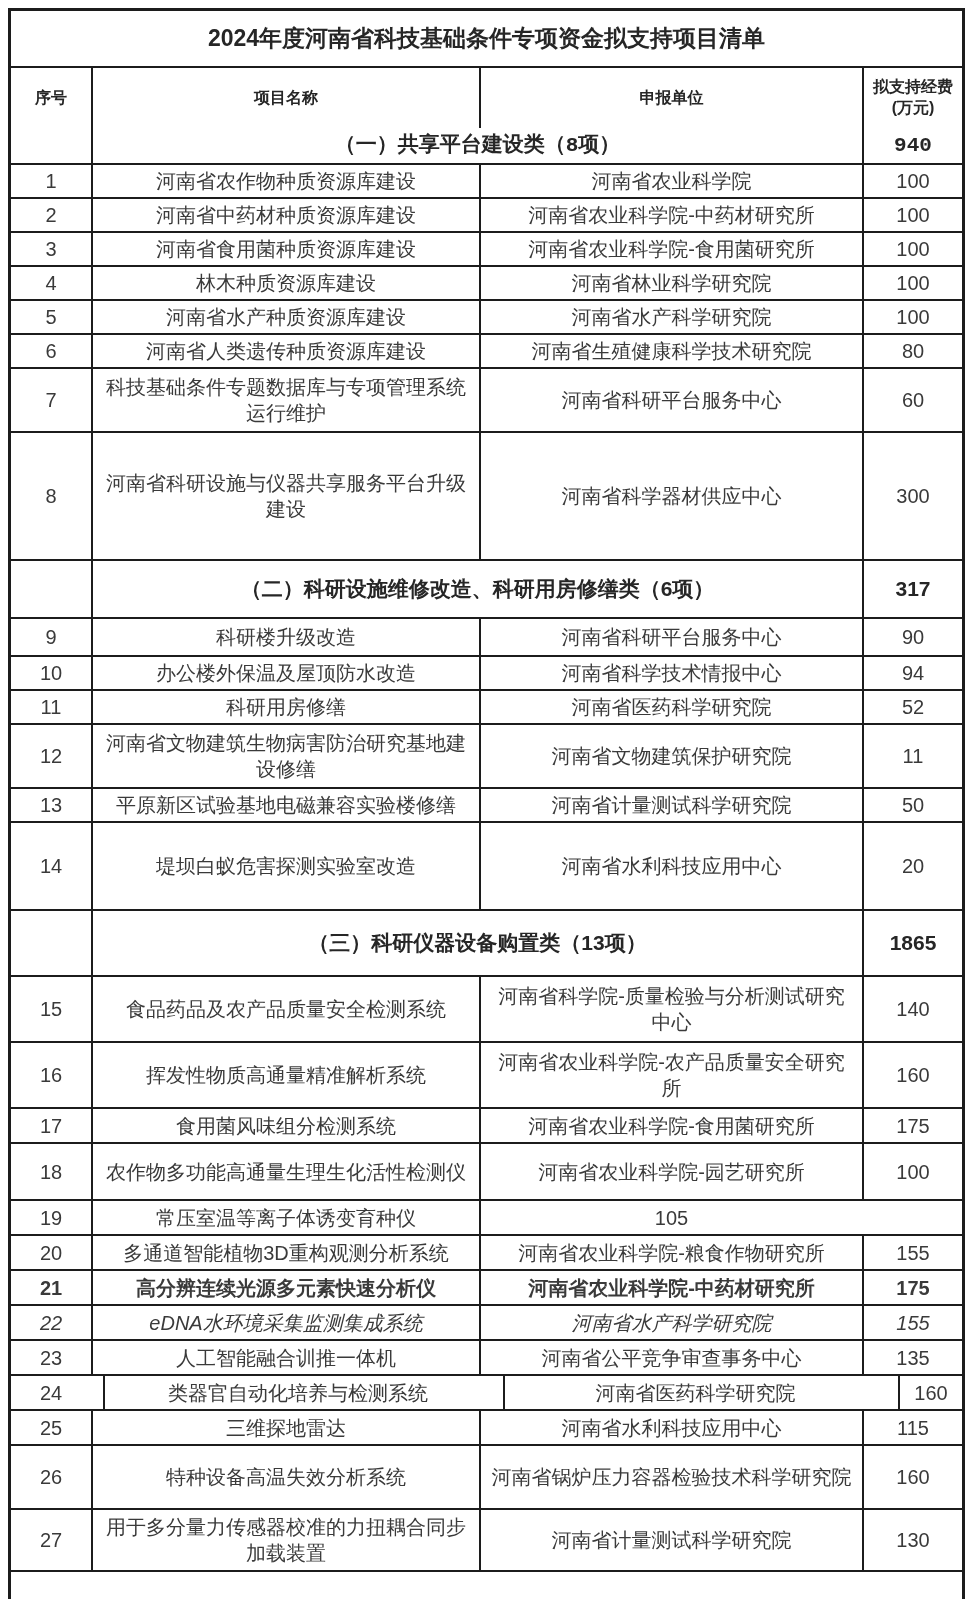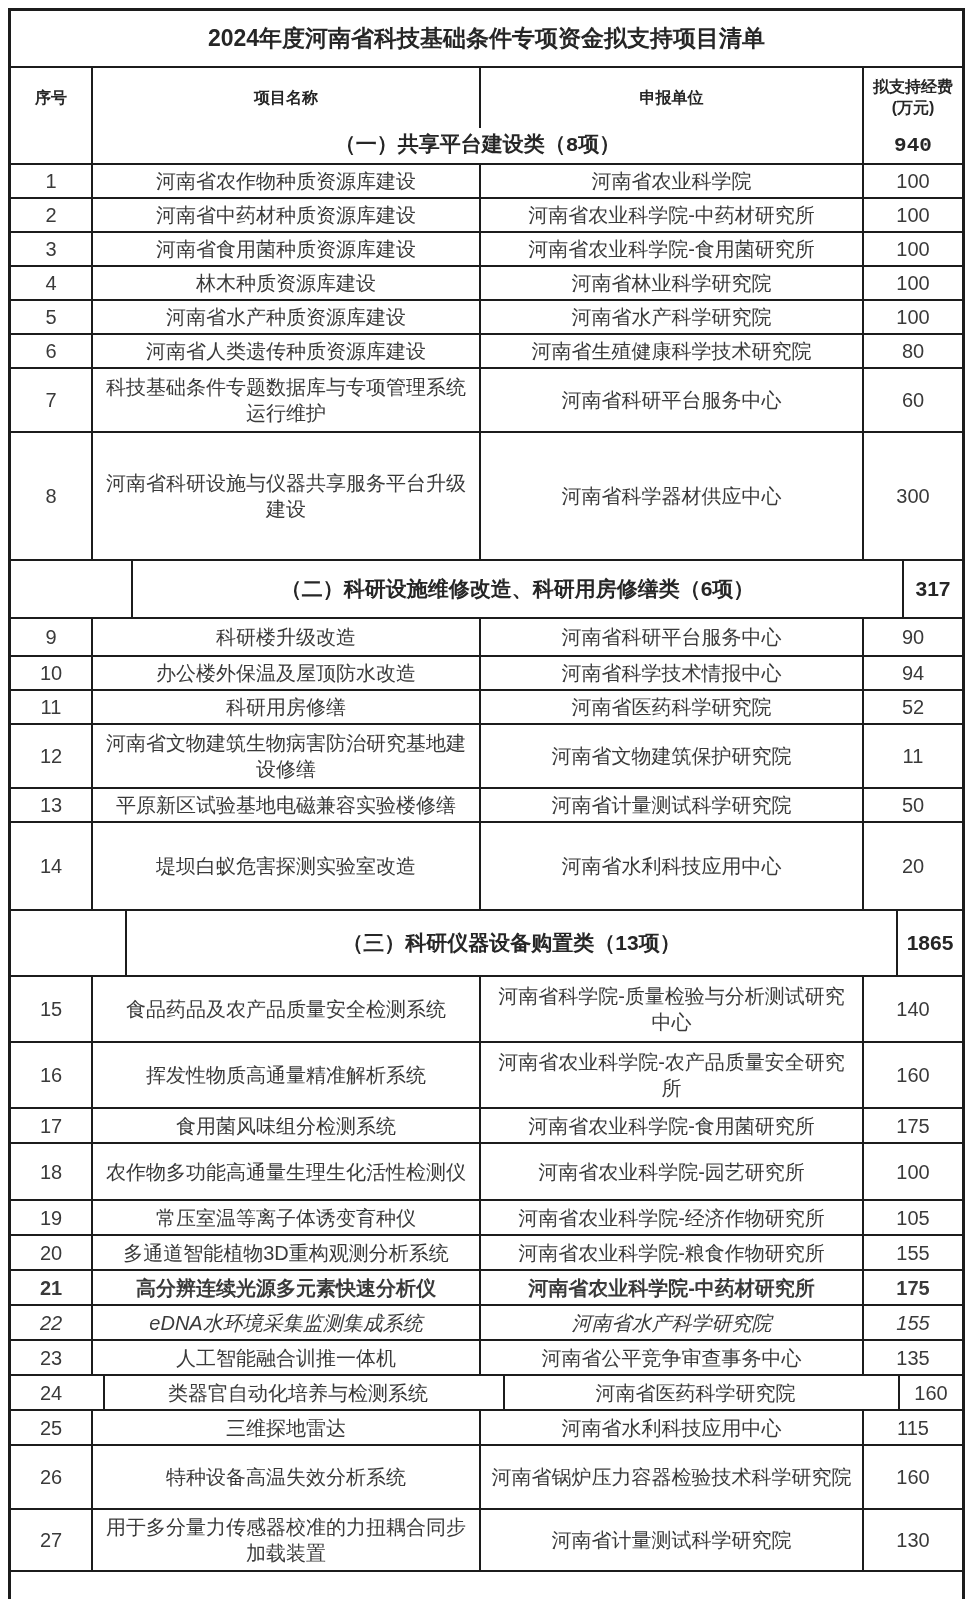--- a/index.html
+++ b/index.html
@@ -111,21 +111,21 @@
     <div class="cell">科技基础条件专题数据库与专项管理系统运行维护</div>
     <div class="cell">河南省科研平台服务中心</div>
     <div class="cell">60</div>
   </div>
       <div class="row item-row" style="min-height: 126px;">
     <div class="cell">8</div>
     <div class="cell">河南省科研设施与仪器共享服务平台升级建设</div>
     <div class="cell">河南省科学器材供应中心</div>
     <div class="cell">300</div>
   </div>
-      <div class="row section-row" style="min-height: 56px; padding-left: 40px;">
+      <div class="row section-row" style="min-height: 56px;">
     <div class="cell"></div>
     <div class="cell bold">（二）科研设施维修改造、科研用房修缮类（6项）</div>
     <div class="cell bold">317</div>
   </div>
       <div class="row item-row" style="min-height: 36px;">
     <div class="cell">9</div>
     <div class="cell">科研楼升级改造</div>
     <div class="cell">河南省科研平台服务中心</div>
     <div class="cell">90</div>
   </div>
@@ -152,21 +152,21 @@
     <div class="cell">平原新区试验基地电磁兼容实验楼修缮</div>
     <div class="cell">河南省计量测试科学研究院</div>
     <div class="cell">50</div>
   </div>
       <div class="row item-row" style="min-height: 86px;">
     <div class="cell">14</div>
     <div class="cell">堤坝白蚁危害探测实验室改造</div>
     <div class="cell">河南省水利科技应用中心</div>
     <div class="cell">20</div>
   </div>
-      <div class="row section-row" style="min-height: 64px; padding-left: 34px;">
+      <div class="row section-row" style="min-height: 64px;">
     <div class="cell"></div>
     <div class="cell bold">（三）科研仪器设备购置类（13项）</div>
     <div class="cell bold">1865</div>
   </div>
       <div class="row item-row" style="min-height: 64px;">
     <div class="cell">15</div>
     <div class="cell">食品药品及农产品质量安全检测系统</div>
     <div class="cell">河南省科学院-质量检验与分析测试研究中心</div>
     <div class="cell">140</div>
   </div>
@@ -184,21 +184,20 @@
   </div>
       <div class="row item-row" style="min-height: 55px;">
     <div class="cell">18</div>
     <div class="cell">农作物多功能高通量生理生化活性检测仪</div>
     <div class="cell">河南省农业科学院-园艺研究所</div>
     <div class="cell">100</div>
   </div>
       <div class="row item-row" style="min-height: 33px;">
     <div class="cell">19</div>
     <div class="cell">常压室温等离子体诱变育种仪</div>
-    <div class="cell">河南省农业科学院-经济作物研究所</div>
     <div class="cell">105</div>
   </div>
       <div class="row item-row" style="min-height: 33px;">
     <div class="cell">20</div>
     <div class="cell">多通道智能植物3D重构观测分析系统</div>
     <div class="cell">河南省农业科学院-粮食作物研究所</div>
     <div class="cell">155</div>
   </div>
       <div class="row item-row" style="min-height: 33px; font-weight: bold;">
     <div class="cell">21</div>

